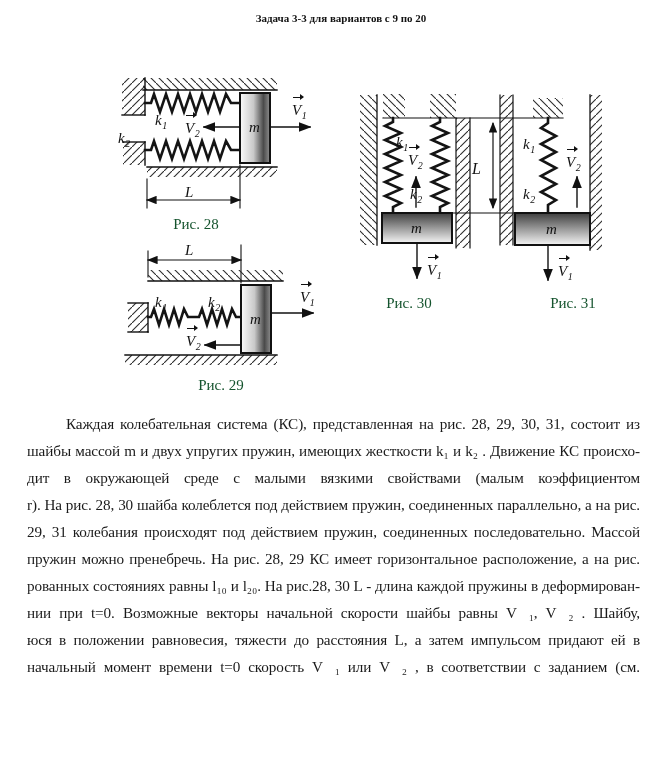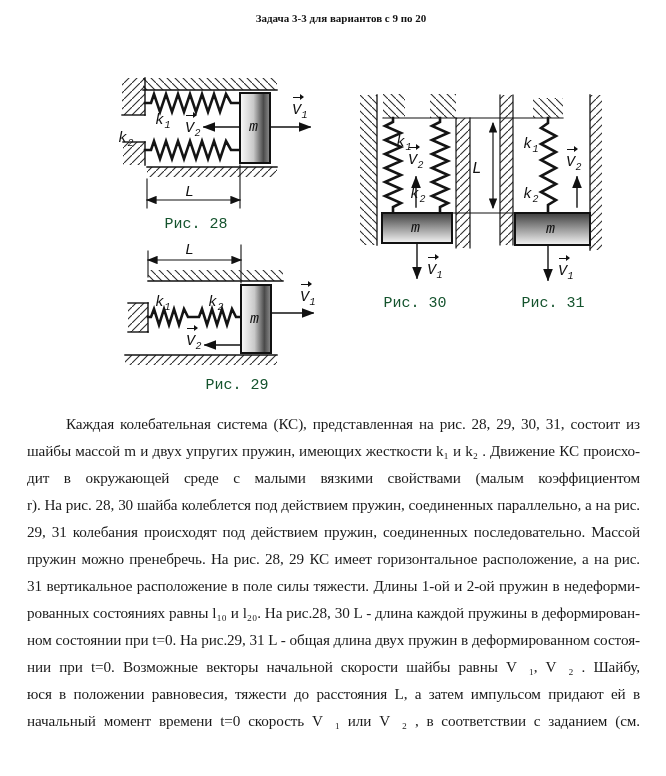--- a/index.html
+++ b/index.html
@@ -1,20 +1,20 @@
 <!DOCTYPE html>
 <html><head>
 <meta charset="utf-8">
 <style>
   html,body{margin:0;padding:0;background:#fff;}
   .page{position:relative;width:666px;height:776px;background:#fff;overflow:hidden;
         font-family:"Liberation Serif","DejaVu Serif",serif;color:#1a1a1a;}
   .title{position:absolute;top:12px;left:8px;width:100%;text-align:center;
          font-weight:bold;font-size:11px;color:#111;}
-  .figs{position:absolute;left:100px;top:75px;width:515px;height:322px;font-family:Liberation Mono, monospace;}
+  .figs{position:absolute;left:100px;top:75px;width:515px;height:322px;}
   .figs svg{position:absolute;left:0;top:0;}
   .fl{position:absolute;font-style:italic;font-size:15px;line-height:1;color:#111;white-space:nowrap;}
   .fl sub{font-size:10px;font-style:italic;vertical-align:-4px;margin-left:.5px;}
   .vec{position:absolute;left:1px;top:-5px;width:10px;height:1.2px;background:#111;}
   .vec::after{content:"";position:absolute;right:-1px;top:-2.6px;width:0;height:0;
       border-left:4.5px solid #111;border-top:3px solid transparent;border-bottom:3px solid transparent;}
   .vl{padding-top:1px;}
   .fcap{position:absolute;width:90px;text-align:center;font-size:15px;color:#14532d;}
   .para{position:absolute;left:27px;top:410px;width:613px;}
   .pl{height:27px;line-height:27px;font-size:15.2px;letter-spacing:-0.1px;
@@ -135,47 +135,45 @@
     <span class="fl vl" style="left:85px;top:45px"><span class="vec"></span><i>V</i><sub>2</sub></span>
     <span class="fl" style="left:85px;top:110px"><i>L</i></span>
     <div class="fcap" style="left:51px;top:141px">Рис. 28</div>
 
     <span class="fl" style="left:85px;top:168px"><i>L</i></span>
     <span class="fl" style="left:55px;top:220px"><i>k</i><sub>1</sub></span>
     <span class="fl" style="left:108px;top:220px"><i>k</i><sub>2</sub></span>
     <span class="fl" style="left:150px;top:237px"><i>m</i></span>
     <span class="fl vl" style="left:200px;top:214px"><span class="vec"></span><i>V</i><sub>1</sub></span>
     <span class="fl vl" style="left:86px;top:258px"><span class="vec"></span><i>V</i><sub>2</sub></span>
-    <div class="fcap" style="left:92px;top:302px">Рис. 29</div>
+    <div class="fcap" style="left:76px;top:302px">Рис. 29</div>
 
     <span class="fl" style="left:296px;top:60px"><i>k</i><sub>1</sub></span>
     <span class="fl vl" style="left:308px;top:77px"><span class="vec"></span><i>V</i><sub>2</sub></span>
     <span class="fl" style="left:310px;top:112px"><i>k</i><sub>2</sub></span>
     <span class="fl" style="left:311px;top:146px"><i>m</i></span>
     <span class="fl vl" style="left:327px;top:187px"><span class="vec"></span><i>V</i><sub>1</sub></span>
-    <div class="fcap" style="left:270px;top:220px">Рис. 30</div>
+    <div class="fcap" style="left:264px;top:220px">Рис. 30</div>
 
     <span class="fl" style="left:372px;top:86px;font-size:16px"><i>L</i></span>
 
     <span class="fl" style="left:423px;top:62px"><i>k</i><sub>1</sub></span>
     <span class="fl" style="left:423px;top:112px"><i>k</i><sub>2</sub></span>
     <span class="fl vl" style="left:466px;top:79px"><span class="vec"></span><i>V</i><sub>2</sub></span>
     <span class="fl" style="left:446px;top:147px"><i>m</i></span>
     <span class="fl vl" style="left:458px;top:188px"><span class="vec"></span><i>V</i><sub>1</sub></span>
-    <div class="fcap" style="left:408px;top:220px">Рис. 31</div>
+    <div class="fcap" style="left:428px;top:220px">Рис. 31</div>
   </div>
 
   <div class="para">
     <div class="pl first">Каждая колебательная система (КС), представленная на рис. 28, 29, 30, 31, состоит из</div>
     <div class="pl">шайбы массой m и двух упругих пружин, имеющих жесткости k₁ и k₂ . Движение КС происхо-</div>
     <div class="pl">дит в окружающей среде с малыми вязкими свойствами (малым коэффициентом сопротивления</div>
     <div class="pl">r). На рис. 28, 30 шайба колеблется под действием пружин, соединенных параллельно, а на рис.</div>
     <div class="pl">29, 31 колебания происходят под действием пружин, соединенных последовательно. Массой</div>
     <div class="pl">пружин можно пренебречь. На рис. 28, 29 КС имеет горизонтальное расположение, а на рис. 30,</div>
-    <div class="pl">31 вертикальное расположение в поле силы тяжести. Длины 1-ой и 2-ой пружин в недеформи-</div>
     <div class="pl">рованных состояниях равны l₁₀ и l₂₀. На рис.28, 30 L - длина каждой пружины в деформирован-</div>
-    <div class="pl">ном состоянии при t=0. На рис.29, 31 L - общая длина двух пружин в деформированном состоя-</div>
     <div class="pl">нии при t=0. Возможные векторы начальной скорости шайбы равны V⃗₁, V⃗₂ . Шайбу, находящу-</div>
     <div class="pl">юся в положении равновесия, тяжести до расстояния L, а затем импульсом придают ей в</div>
     <div class="pl">начальный момент времени t=0 скорость V⃗₁ или V⃗₂ , в соответствии с заданием (см. таблицы №</div>
   </div>
 
 </div>
 
 </body></html>

